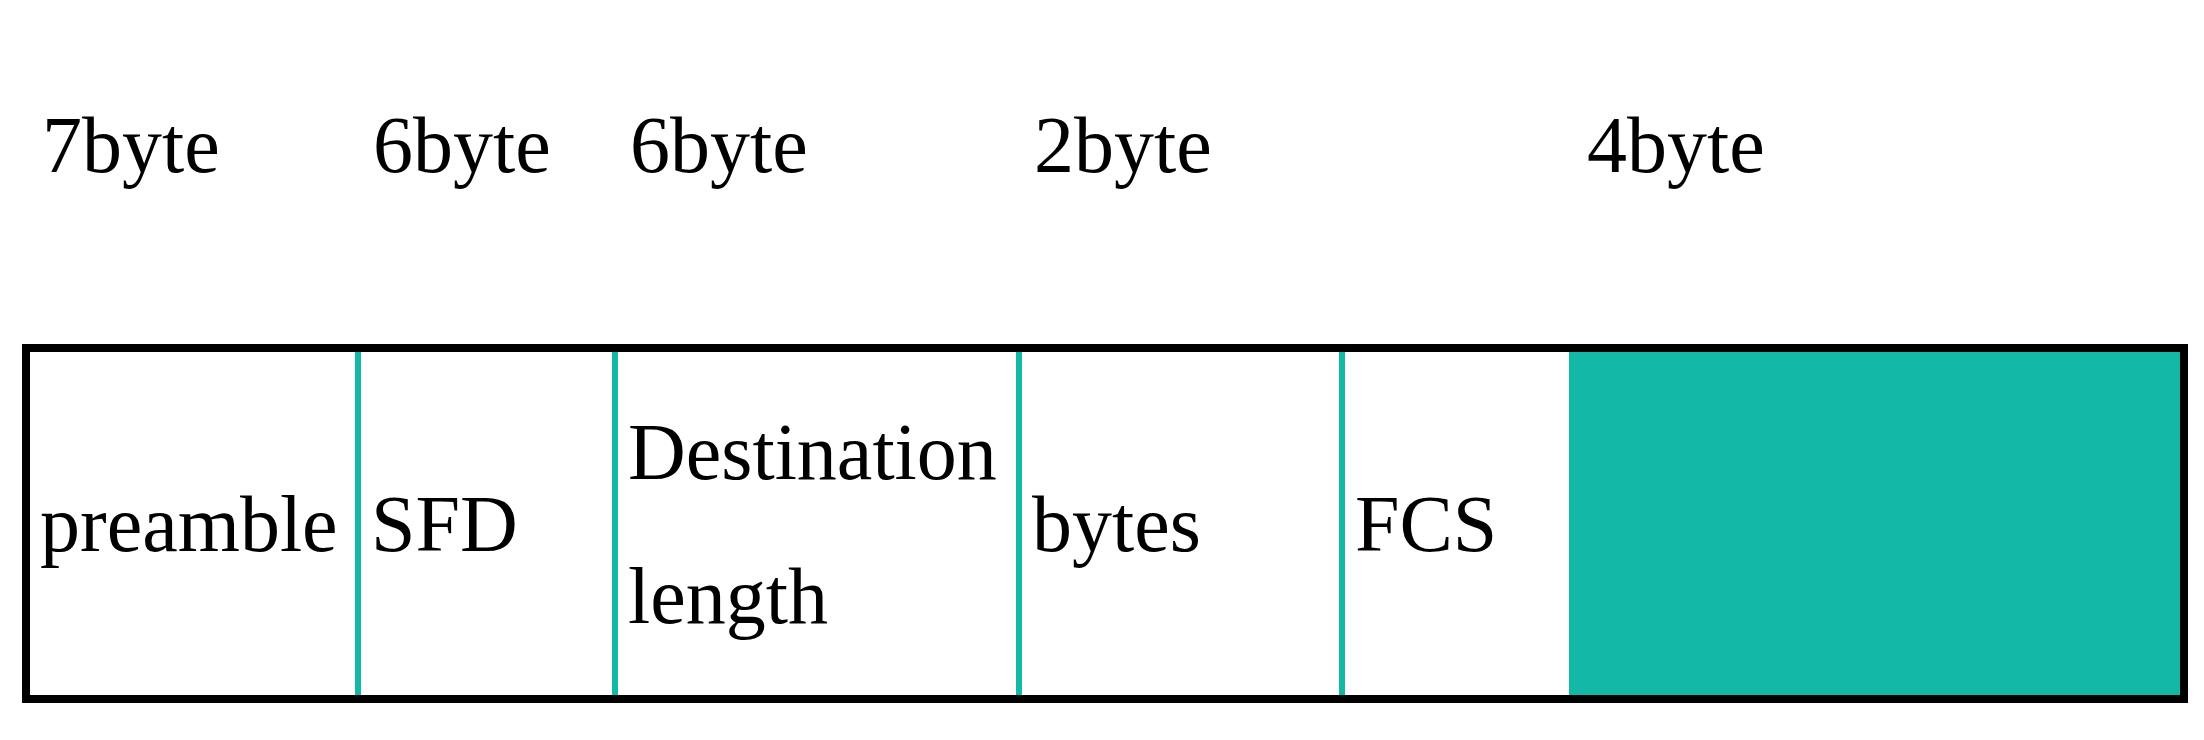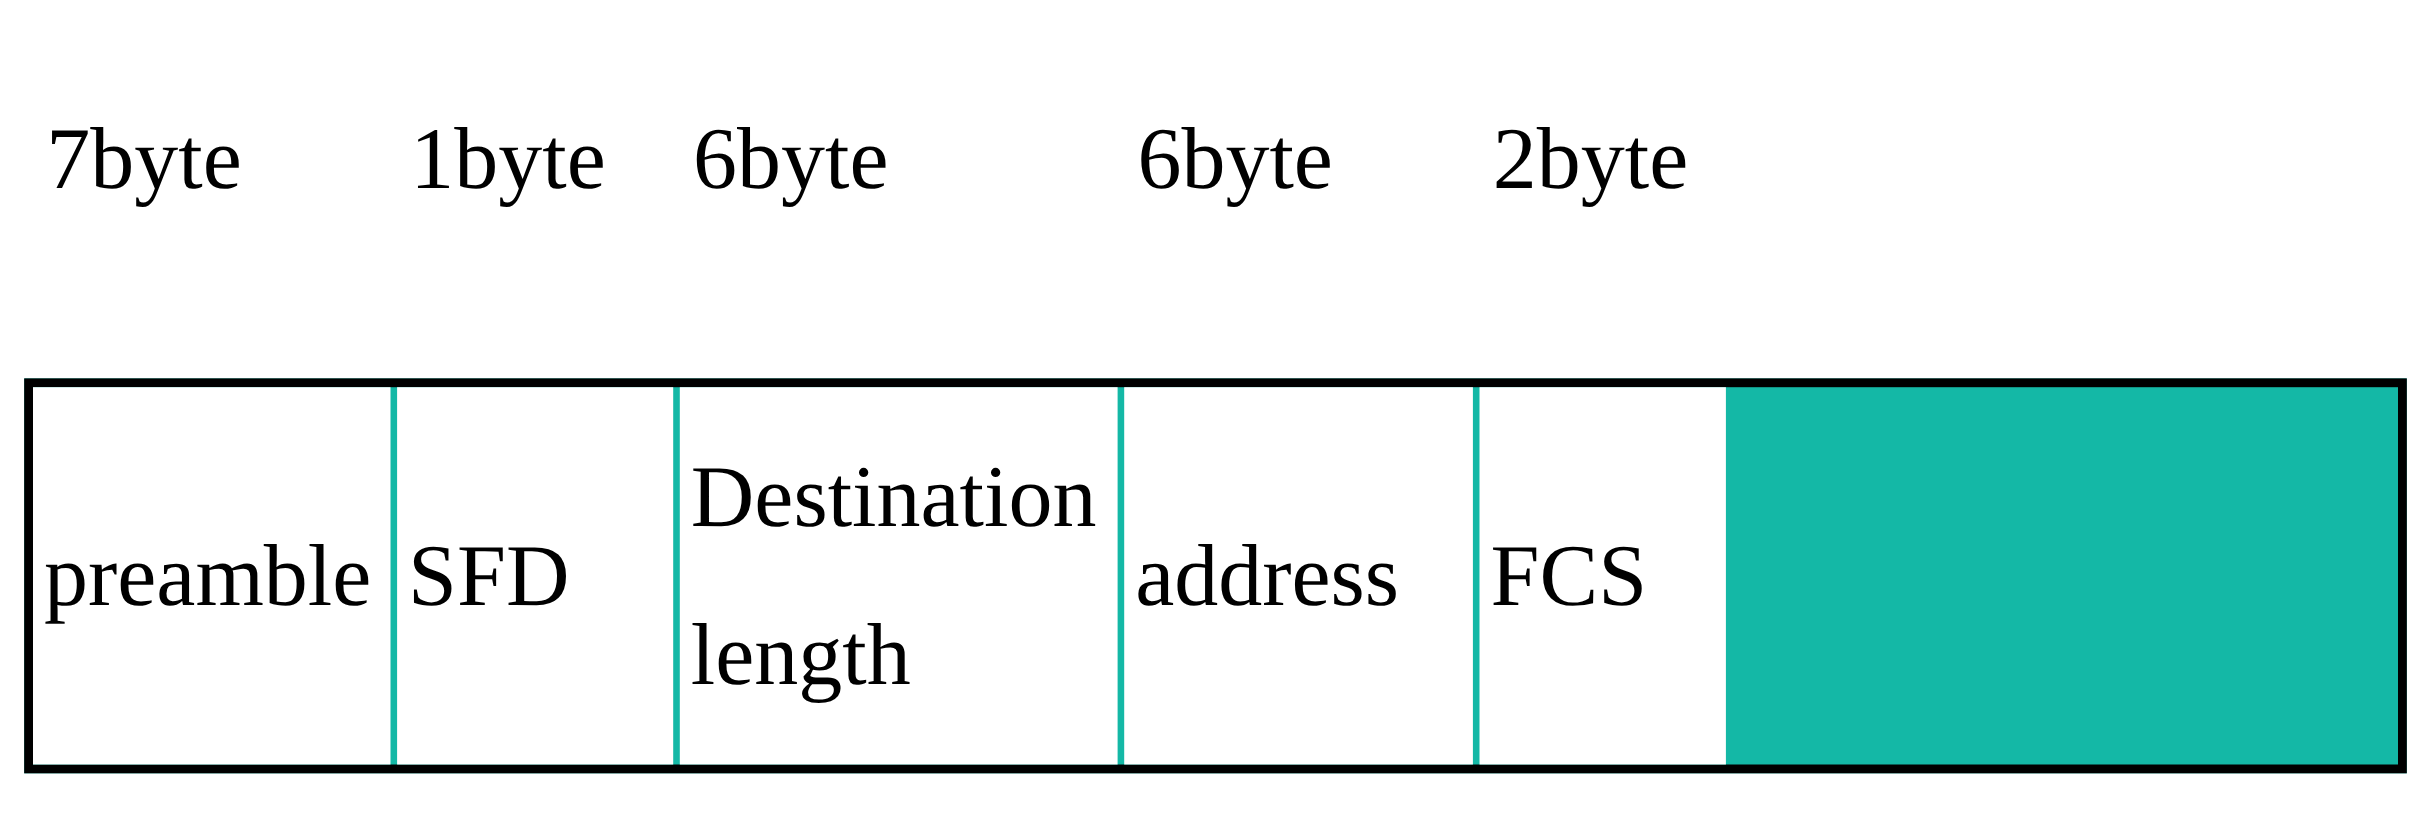--- a/index.html
+++ b/index.html
@@ -66,36 +66,36 @@
 </head>
 <body>
 
 <div class="canvas">
 
   <div class="labels-row">
     <div class="size-label">
       <span class="sz-line">7byte</span>
     </div>
     <div class="size-label">
-      <span class="sz-line">1byte</span>
-    </div>
-    <div class="size-label">
       <span class="sz-line">6byte</span>
     </div>
     <div class="size-label">
       <span class="sz-line">6byte</span>
     </div>
     <div class="size-label">
       <span class="sz-line">2byte</span>
     </div>
     <div class="size-label">
     </div>
+    <div class="size-label">
+      <span class="sz-line">4byte</span>
+    </div>
   </div>
 
   <div class="frame-table">
     <div class="frame-cell">preamble</div>
     <div class="frame-cell">SFD</div>
     <div class="frame-cell">Destination length</div>
-    <div class="frame-cell">address</div>
+    <div class="frame-cell">bytes</div>
     <div class="frame-cell">FCS</div>
   </div>
 
 </div>
 
 </body></html>

